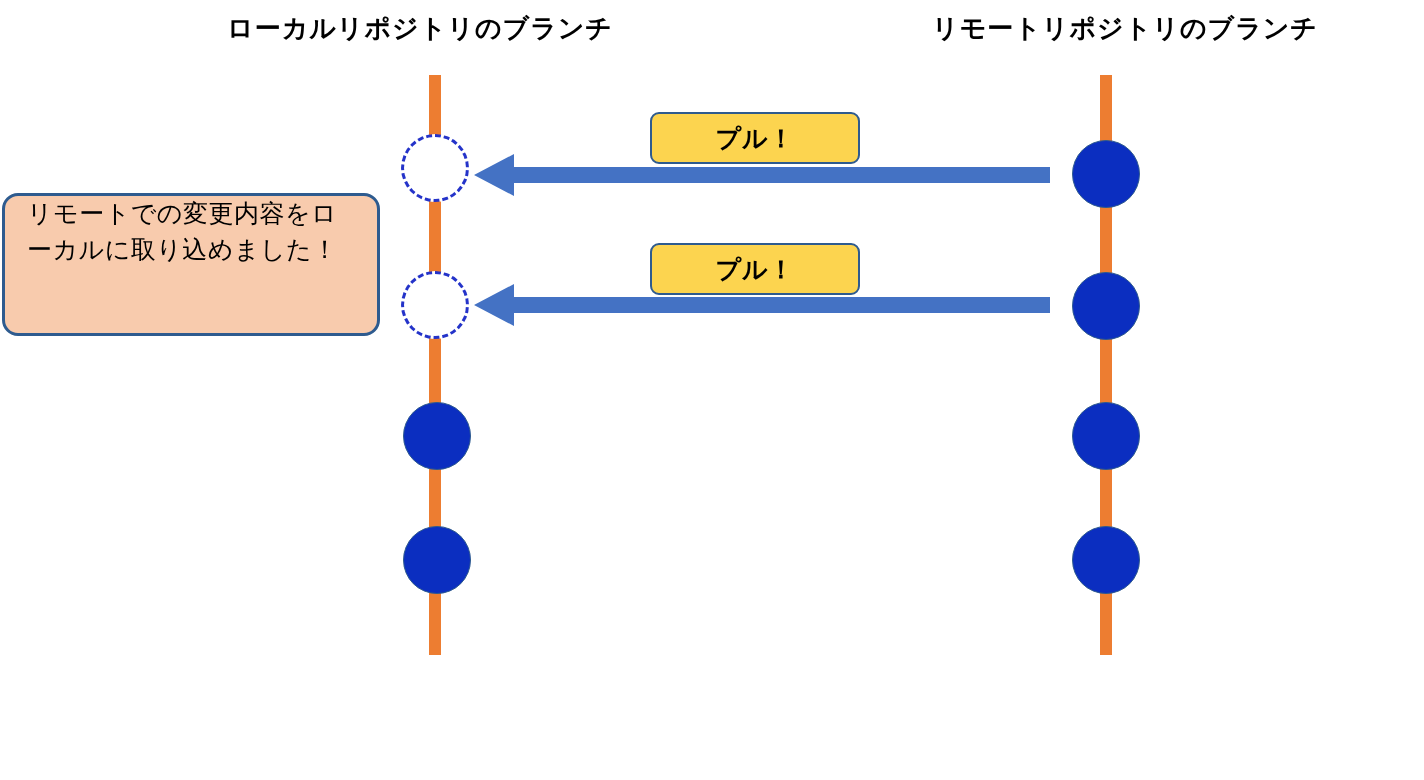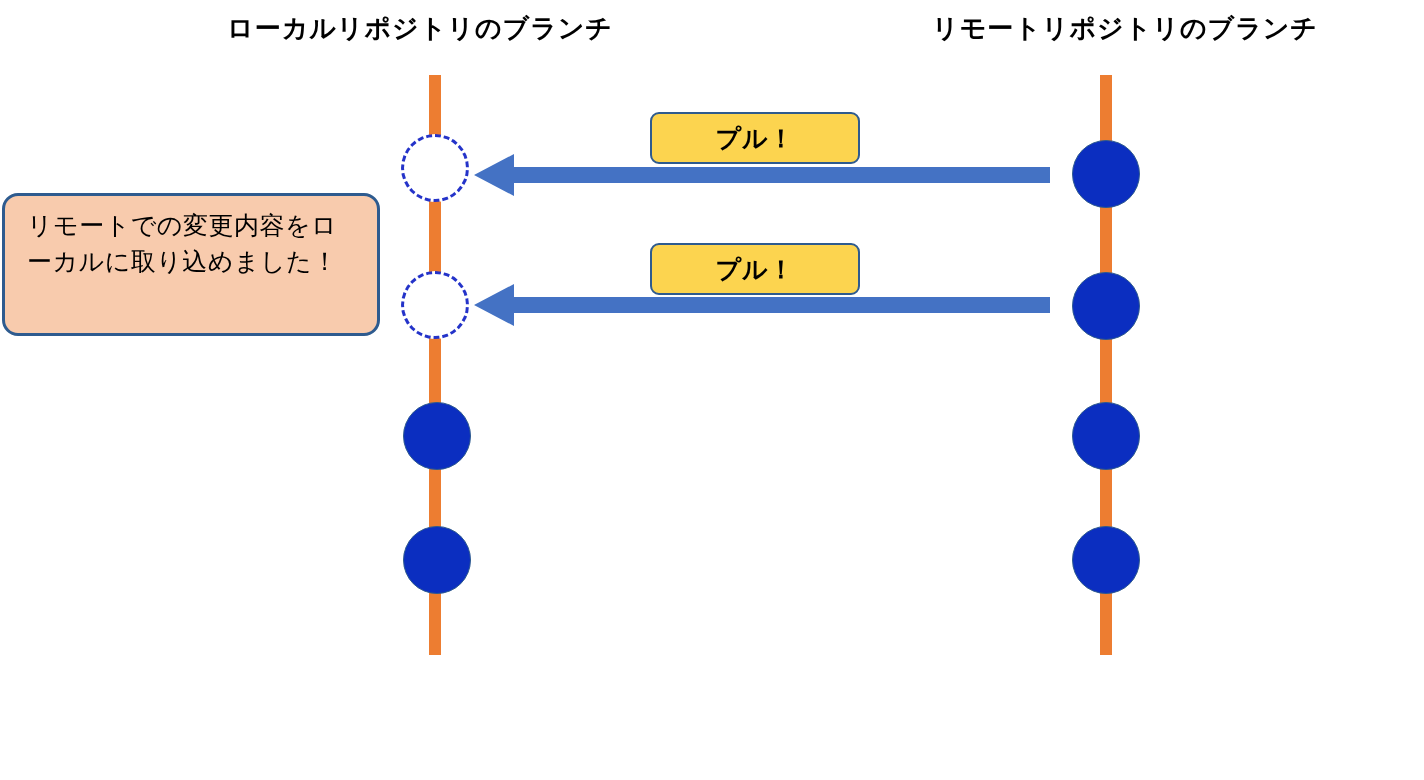--- a/index.html
+++ b/index.html
@@ -107,21 +107,21 @@
   #callout-note {
     position: absolute;
     left: 2px;
     top: 193px;
     width: 378px;
     height: 143px;
     background: #F8CBAD;
     border: 3px solid #2E5B8F;
     border-radius: 16px;
     box-sizing: border-box;
-    padding: 12px 16px 10px 22px;
+    padding: 0 16px 10px 22px;
     font-size: 25px;
     line-height: 1.42;
     color: #000000;
     letter-spacing: 0.5px;
     white-space: pre-line;
   }
 </style>
 </head>
 <body>
 

